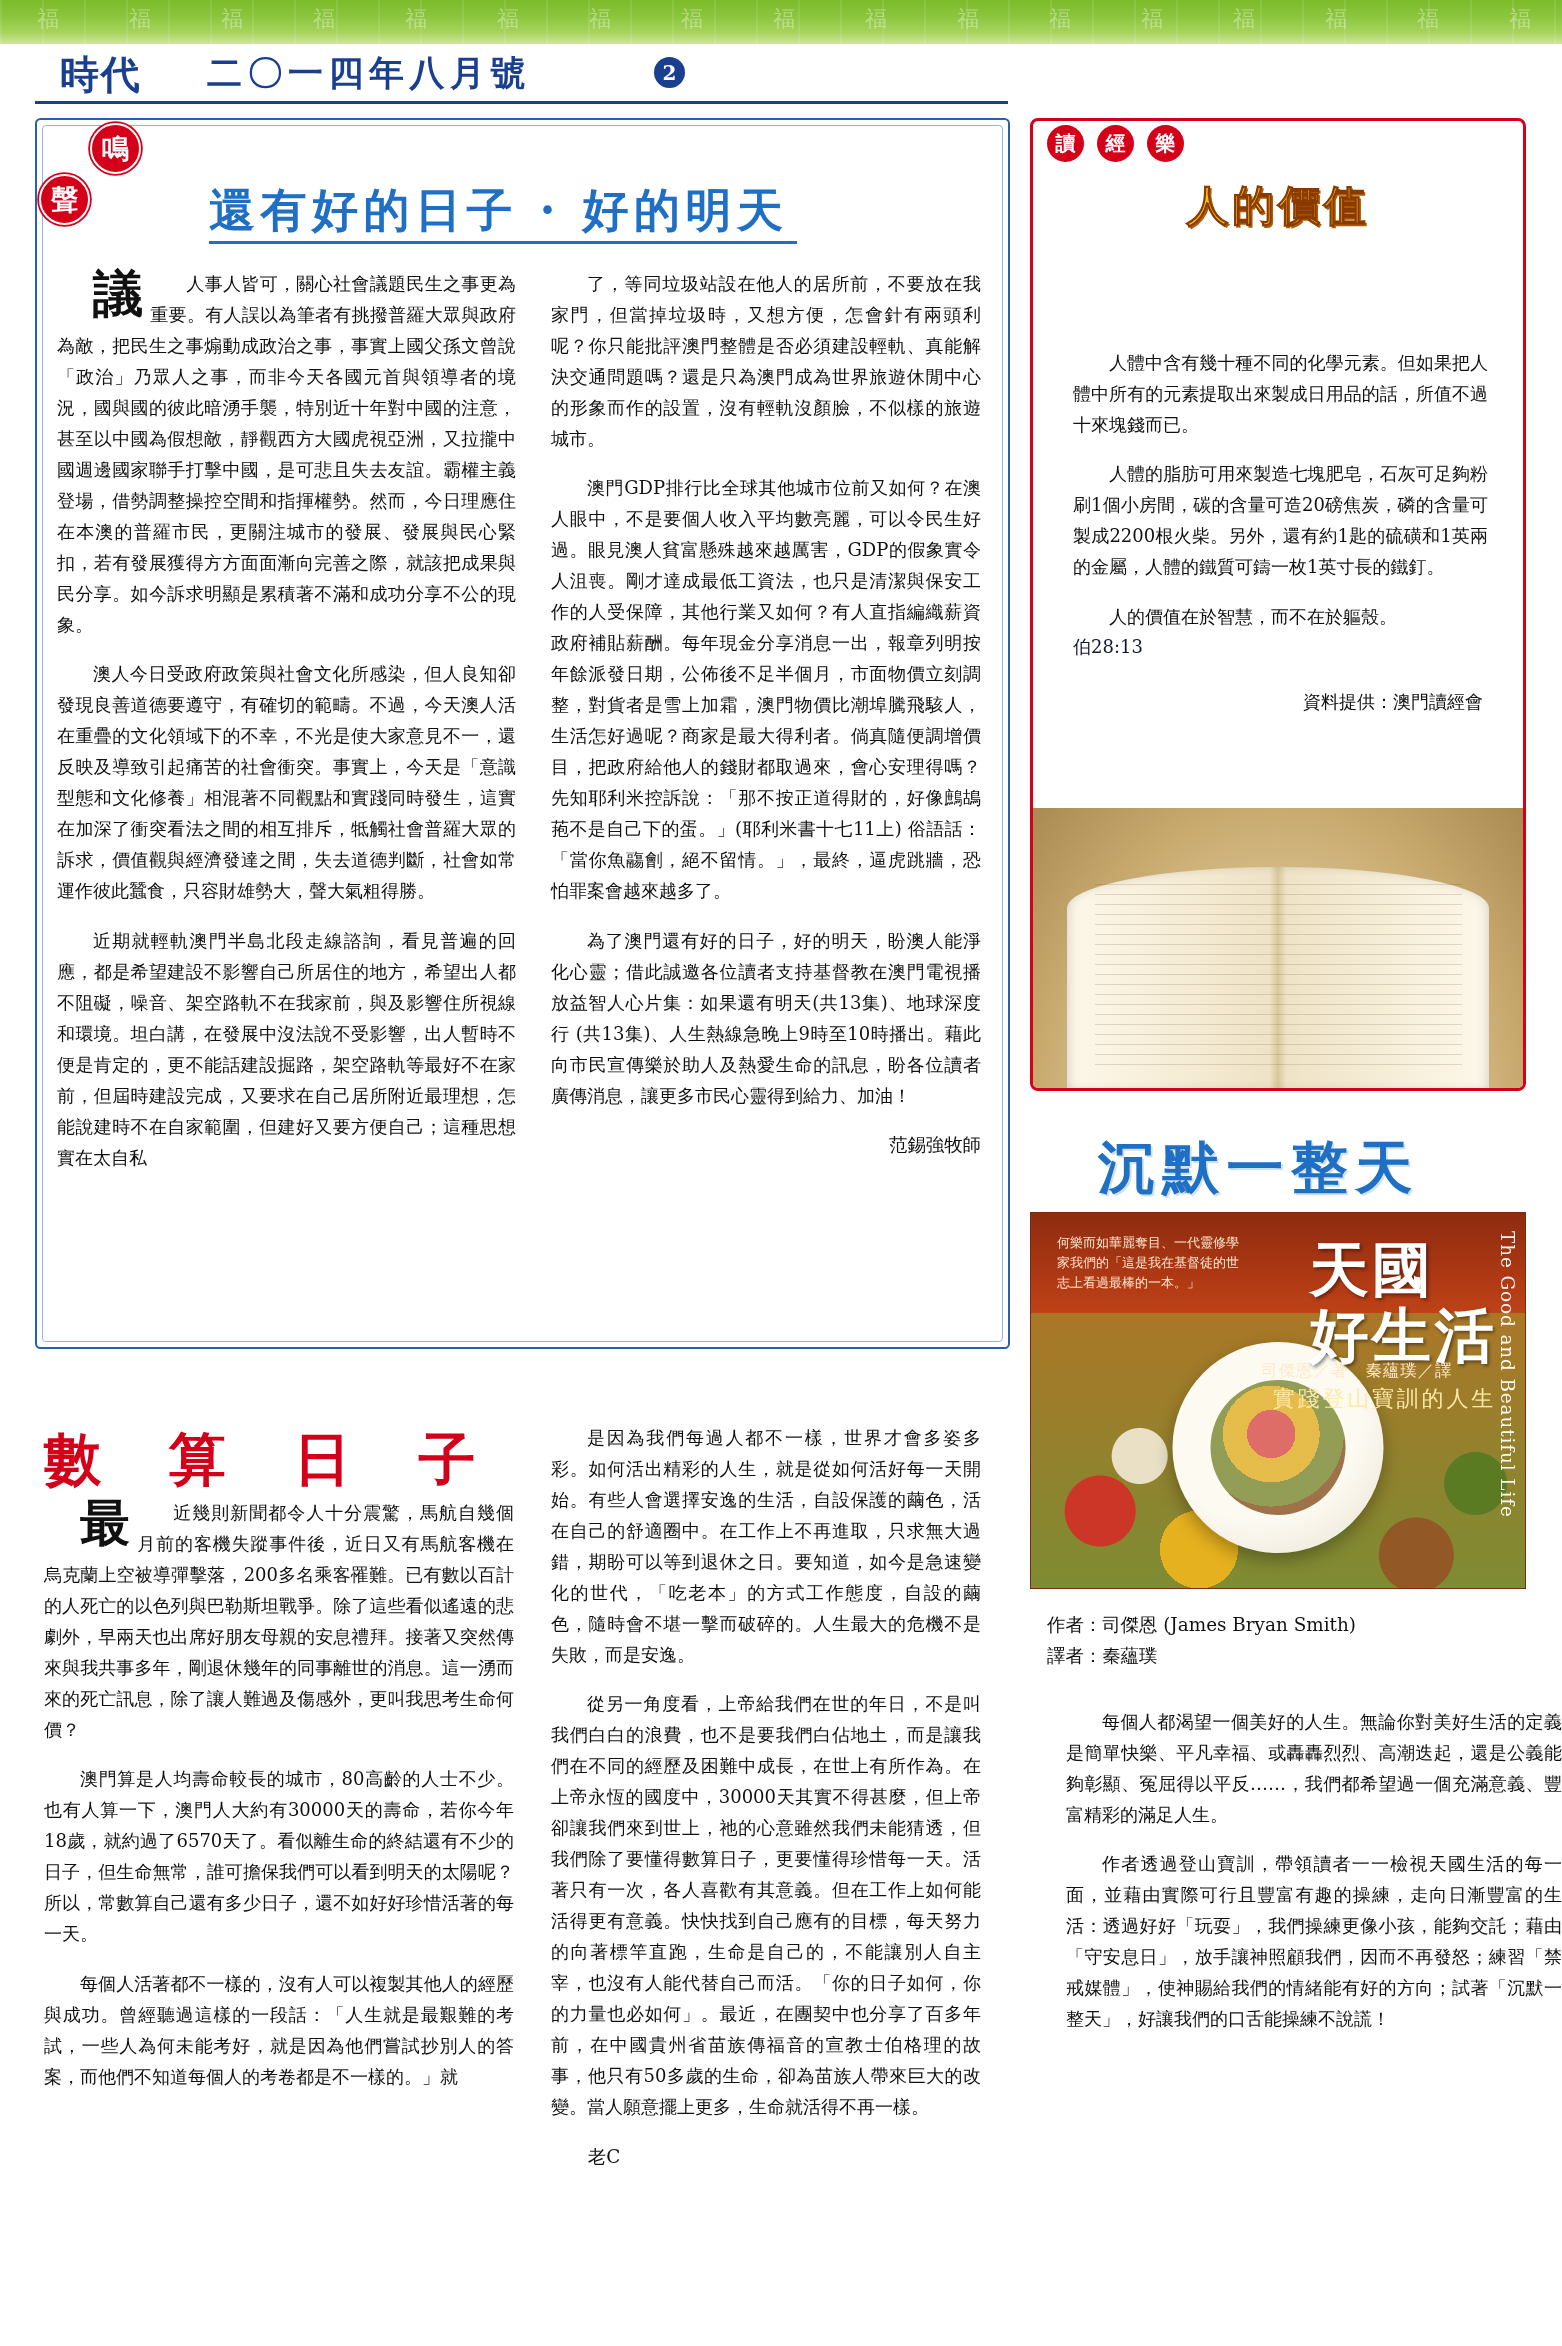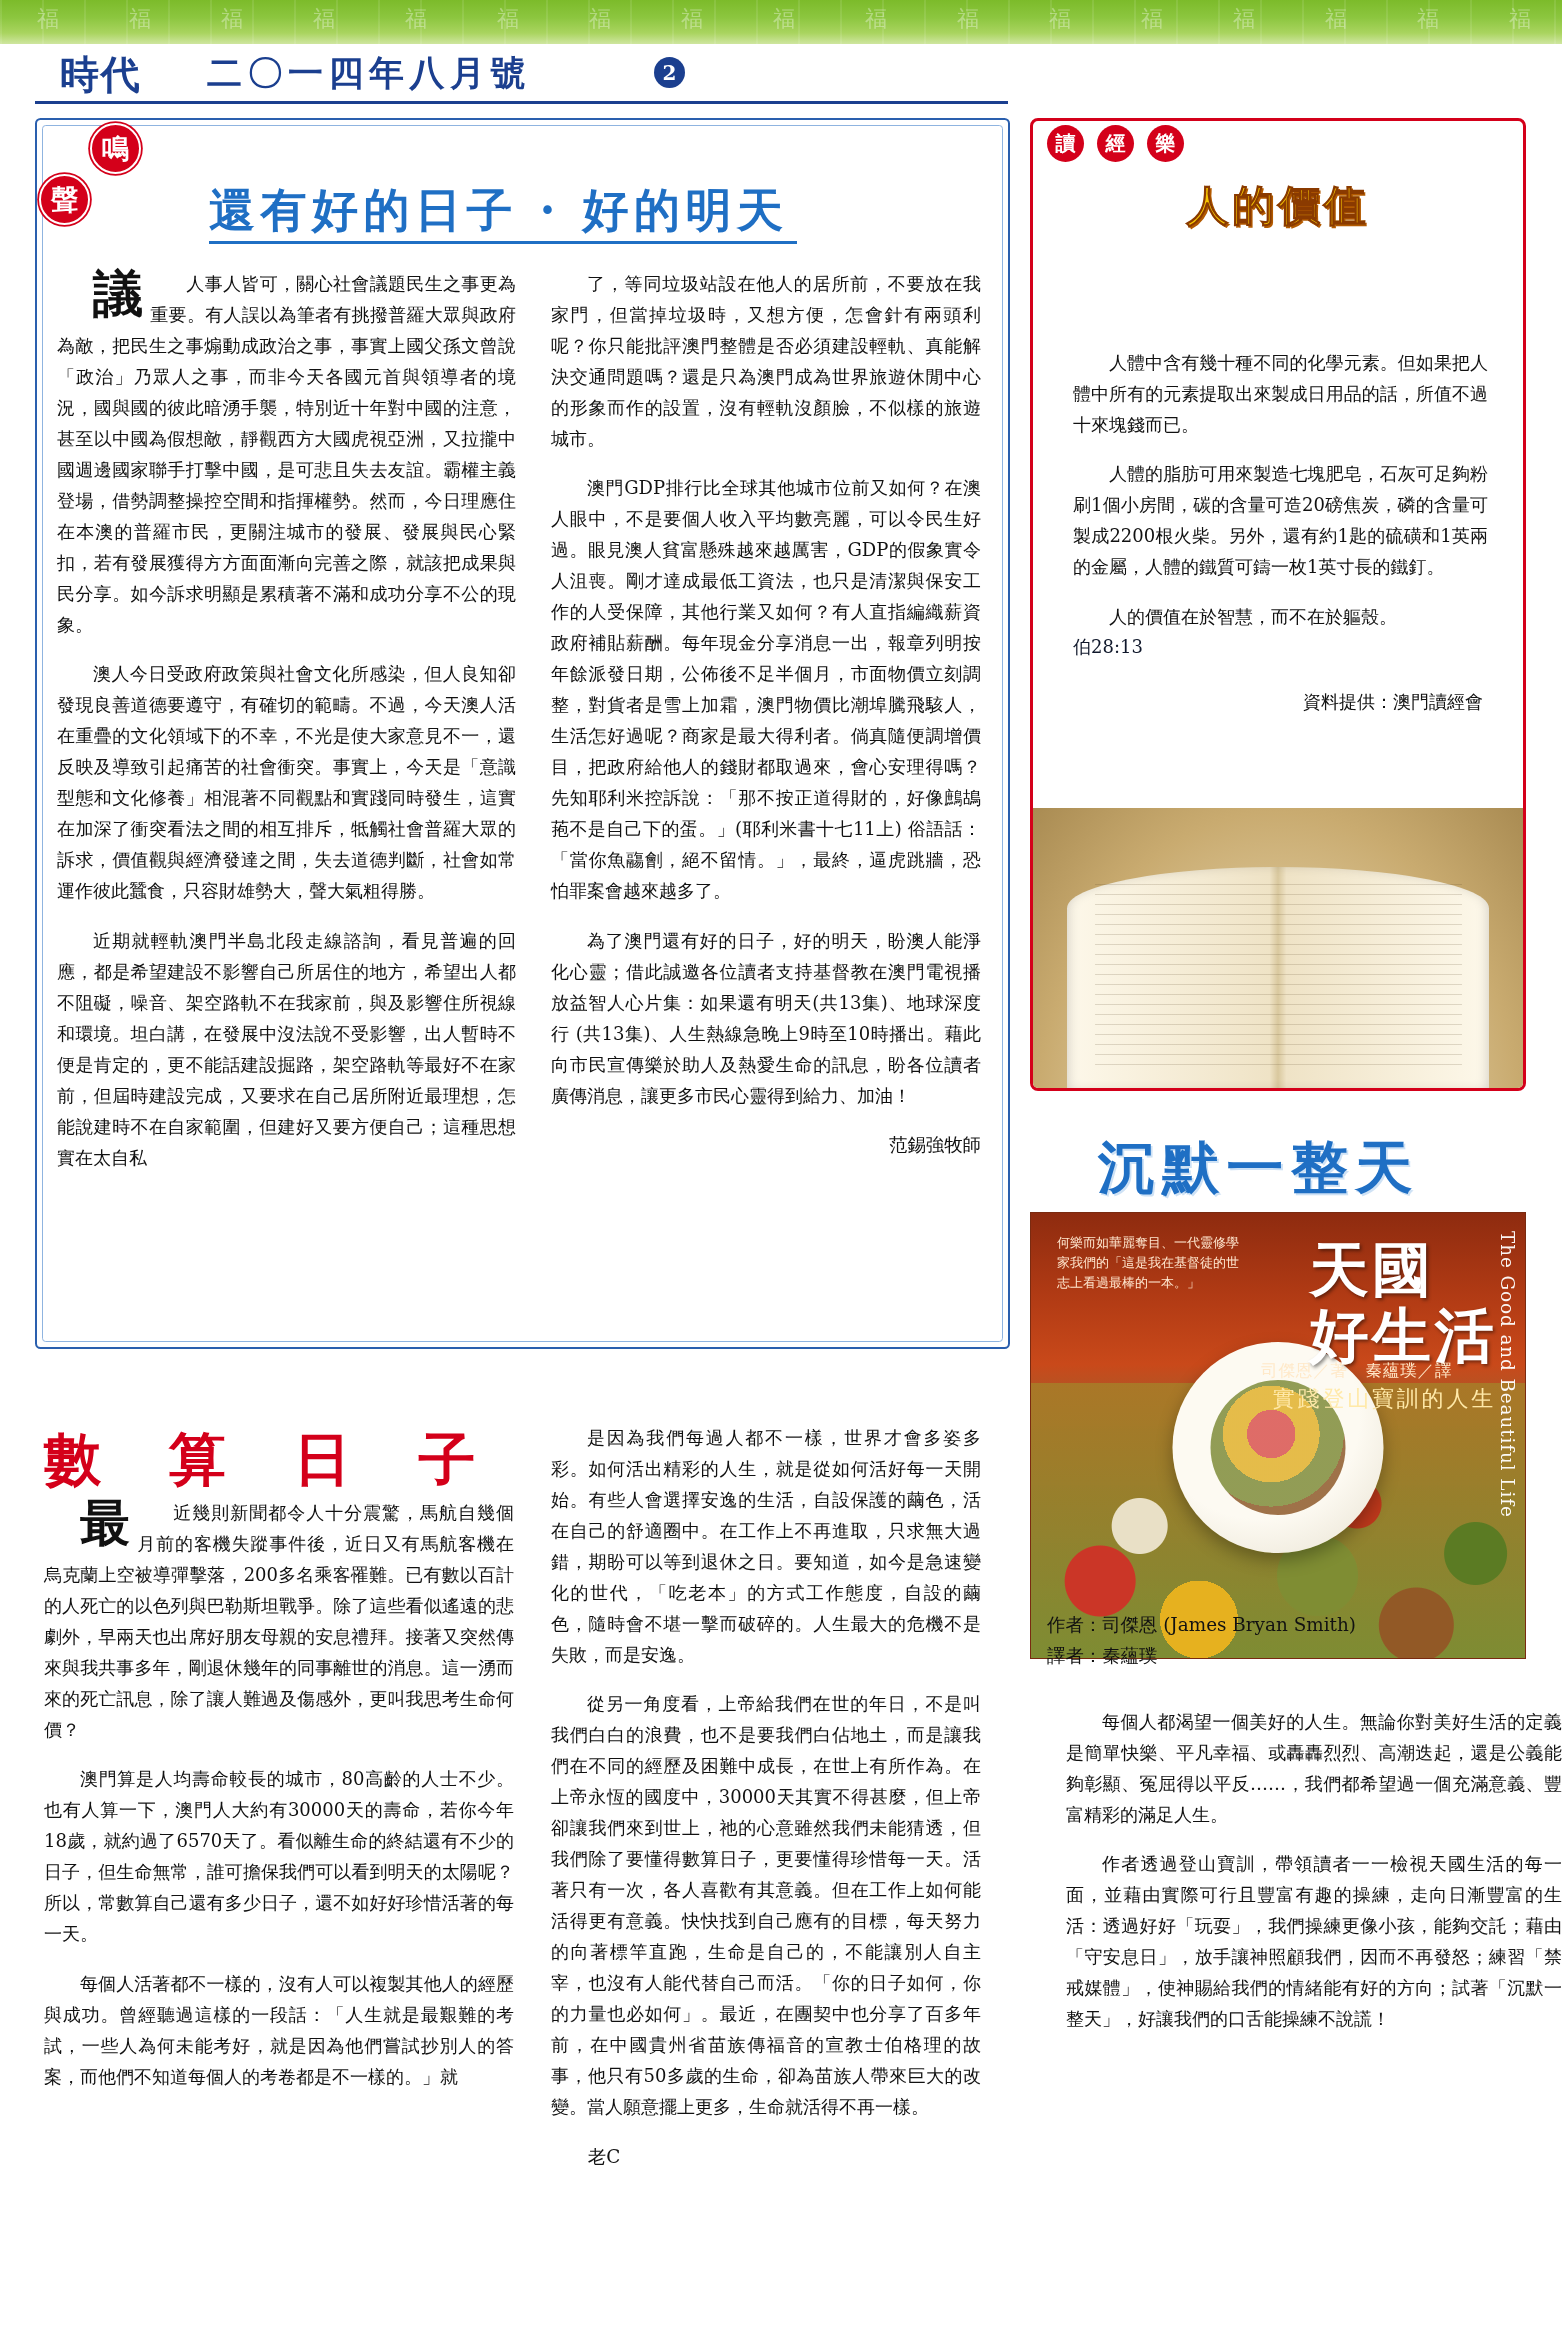--- a/index.html
+++ b/index.html
@@ -162,21 +162,21 @@
     opacity:.6;
   }
 
   
   .book-title{
     position:absolute; left:1098px; top:1130px;
     font-size:57px; font-weight:bold; color:#1f6fc4; letter-spacing:7.3px;
     text-shadow:1.8px 1.8px 0 #cfe2f5;
   }
   .book-cover{
-    position:absolute; left:1030px; top:1212px; width:496px; height:447px;
+    position:absolute; left:1030px; top:1212px; width:496px; height:377px;
     background:linear-gradient(to bottom, #8e2b0f 0%, #b03a14 18%, #c9491a 34%, #8a6a3a 52%, #6b7f3d 100%);
     overflow:hidden;
     border:0.9px solid #7a2a10;
   }
   .book-cover .spices{
     position:absolute; left:0; bottom:0; width:100%; height:275px;
     background:
       radial-gradient(circle at 14% 72%, #c0392b 0 35px, rgba(0,0,0,0) 36px),
       radial-gradient(circle at 34% 86%, #e1b12c 0 39px, rgba(0,0,0,0) 39px),
       radial-gradient(circle at 58% 70%, #7f8c3a 0 40px, rgba(0,0,0,0) 41px),

